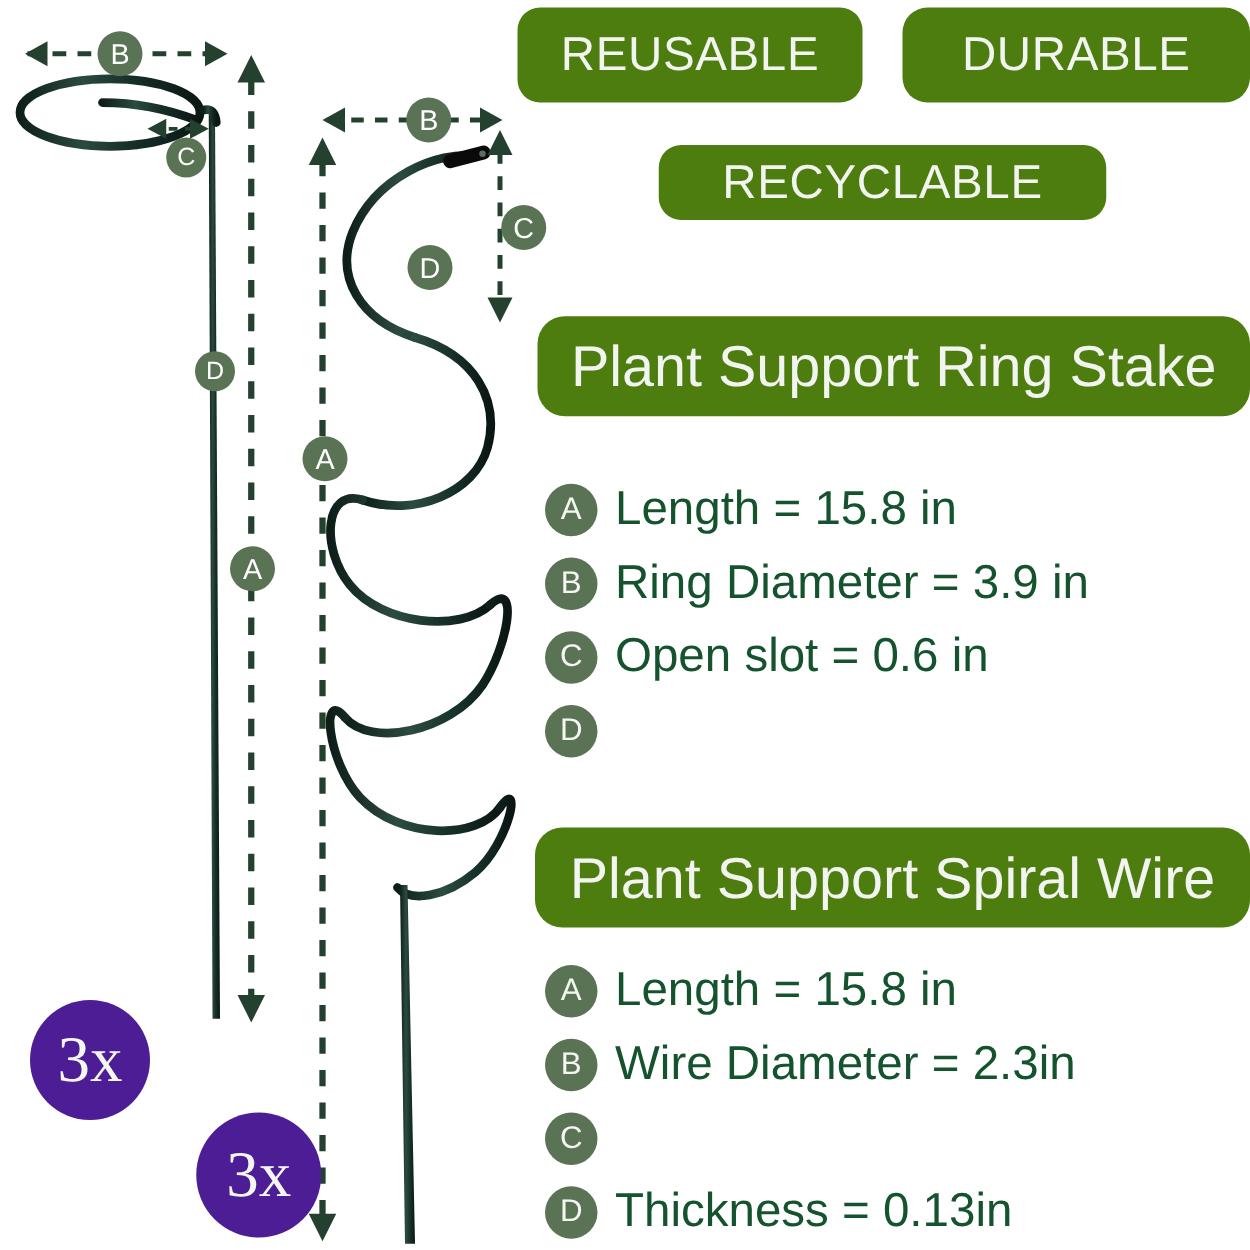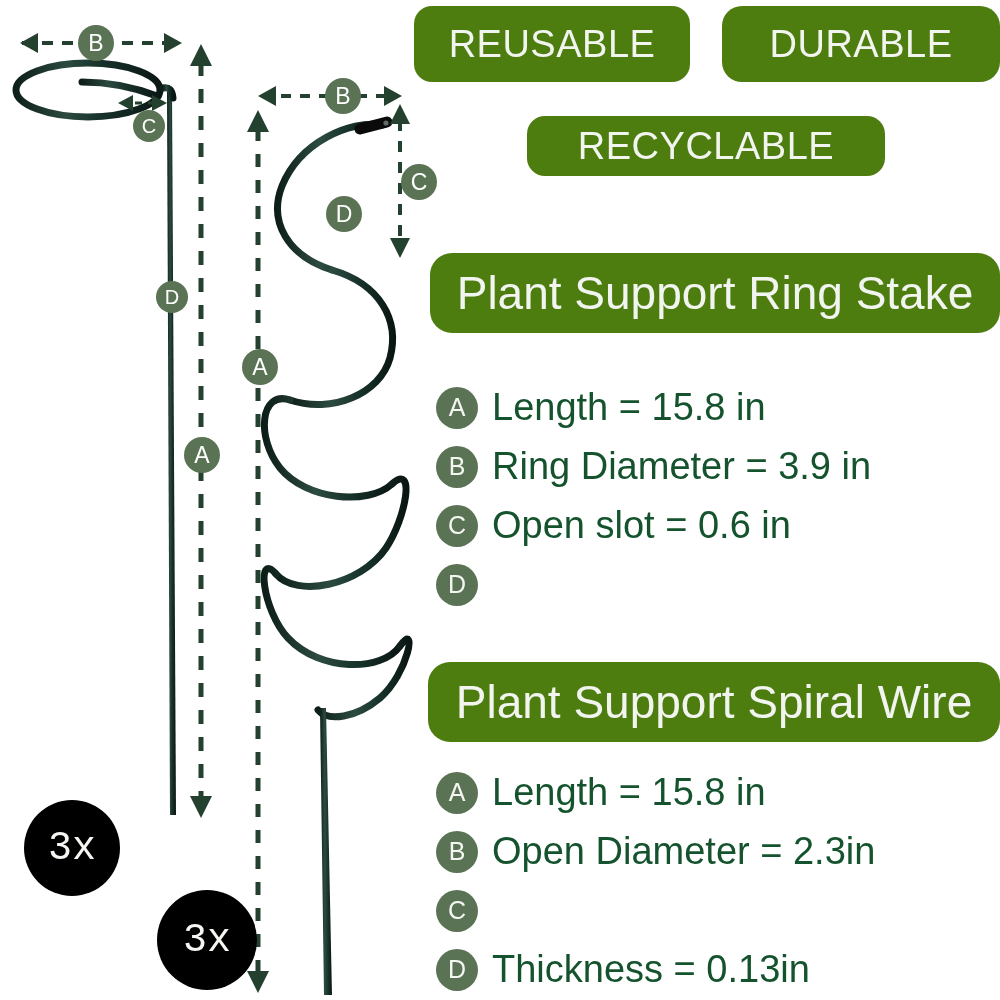--- a/index.html
+++ b/index.html
@@ -74,27 +74,27 @@
     color: #14532d;
     font-size: 38px;
     font-family: "Liberation Sans", sans-serif;
     white-space: nowrap;
   }
 
   
   .qty-badge {
     position: absolute;
     border-radius: 50%;
-    background: #000000;
+    background: #4c1d95;
     color: #f4f7f1;
     display: flex;
     align-items: center;
     justify-content: center;
-    font-size: 40px;
-    font-family: Liberation Mono, monospace;
+    font-size: 52px;
+    font-family: Liberation Serif, serif;
   }
   #qty-badge-ring   { left: 24px;  top: 800px; width: 96px;  height: 96px; }
   #qty-badge-spiral { left: 157px; top: 890px; width: 100px; height: 100px; }
 
   
   .dim-marker {
     position: absolute;
     border-radius: 50%;
     background: #5a7355;
     color: #ffffff;
@@ -243,21 +243,21 @@
 
   <div class="pill pill-title" id="pill-title-2">Plant Support Spiral Wire</div>
 
   <div class="spec-list" id="spec-list-2">
     <div class="spec-row">
       <div class="spec-badge">A</div>
       <div class="spec-text">Length = 15.8 in</div>
     </div>
     <div class="spec-row">
       <div class="spec-badge">B</div>
-      <div class="spec-text">Open Diameter = 2.3in</div>
+      <div class="spec-text">Wire Diameter = 2.3in</div>
     </div>
     <div class="spec-row">
       <div class="spec-badge">C</div>
     </div>
     <div class="spec-row">
       <div class="spec-badge">D</div>
       <div class="spec-text">Thickness = 0.13in</div>
     </div>
   </div>
 

